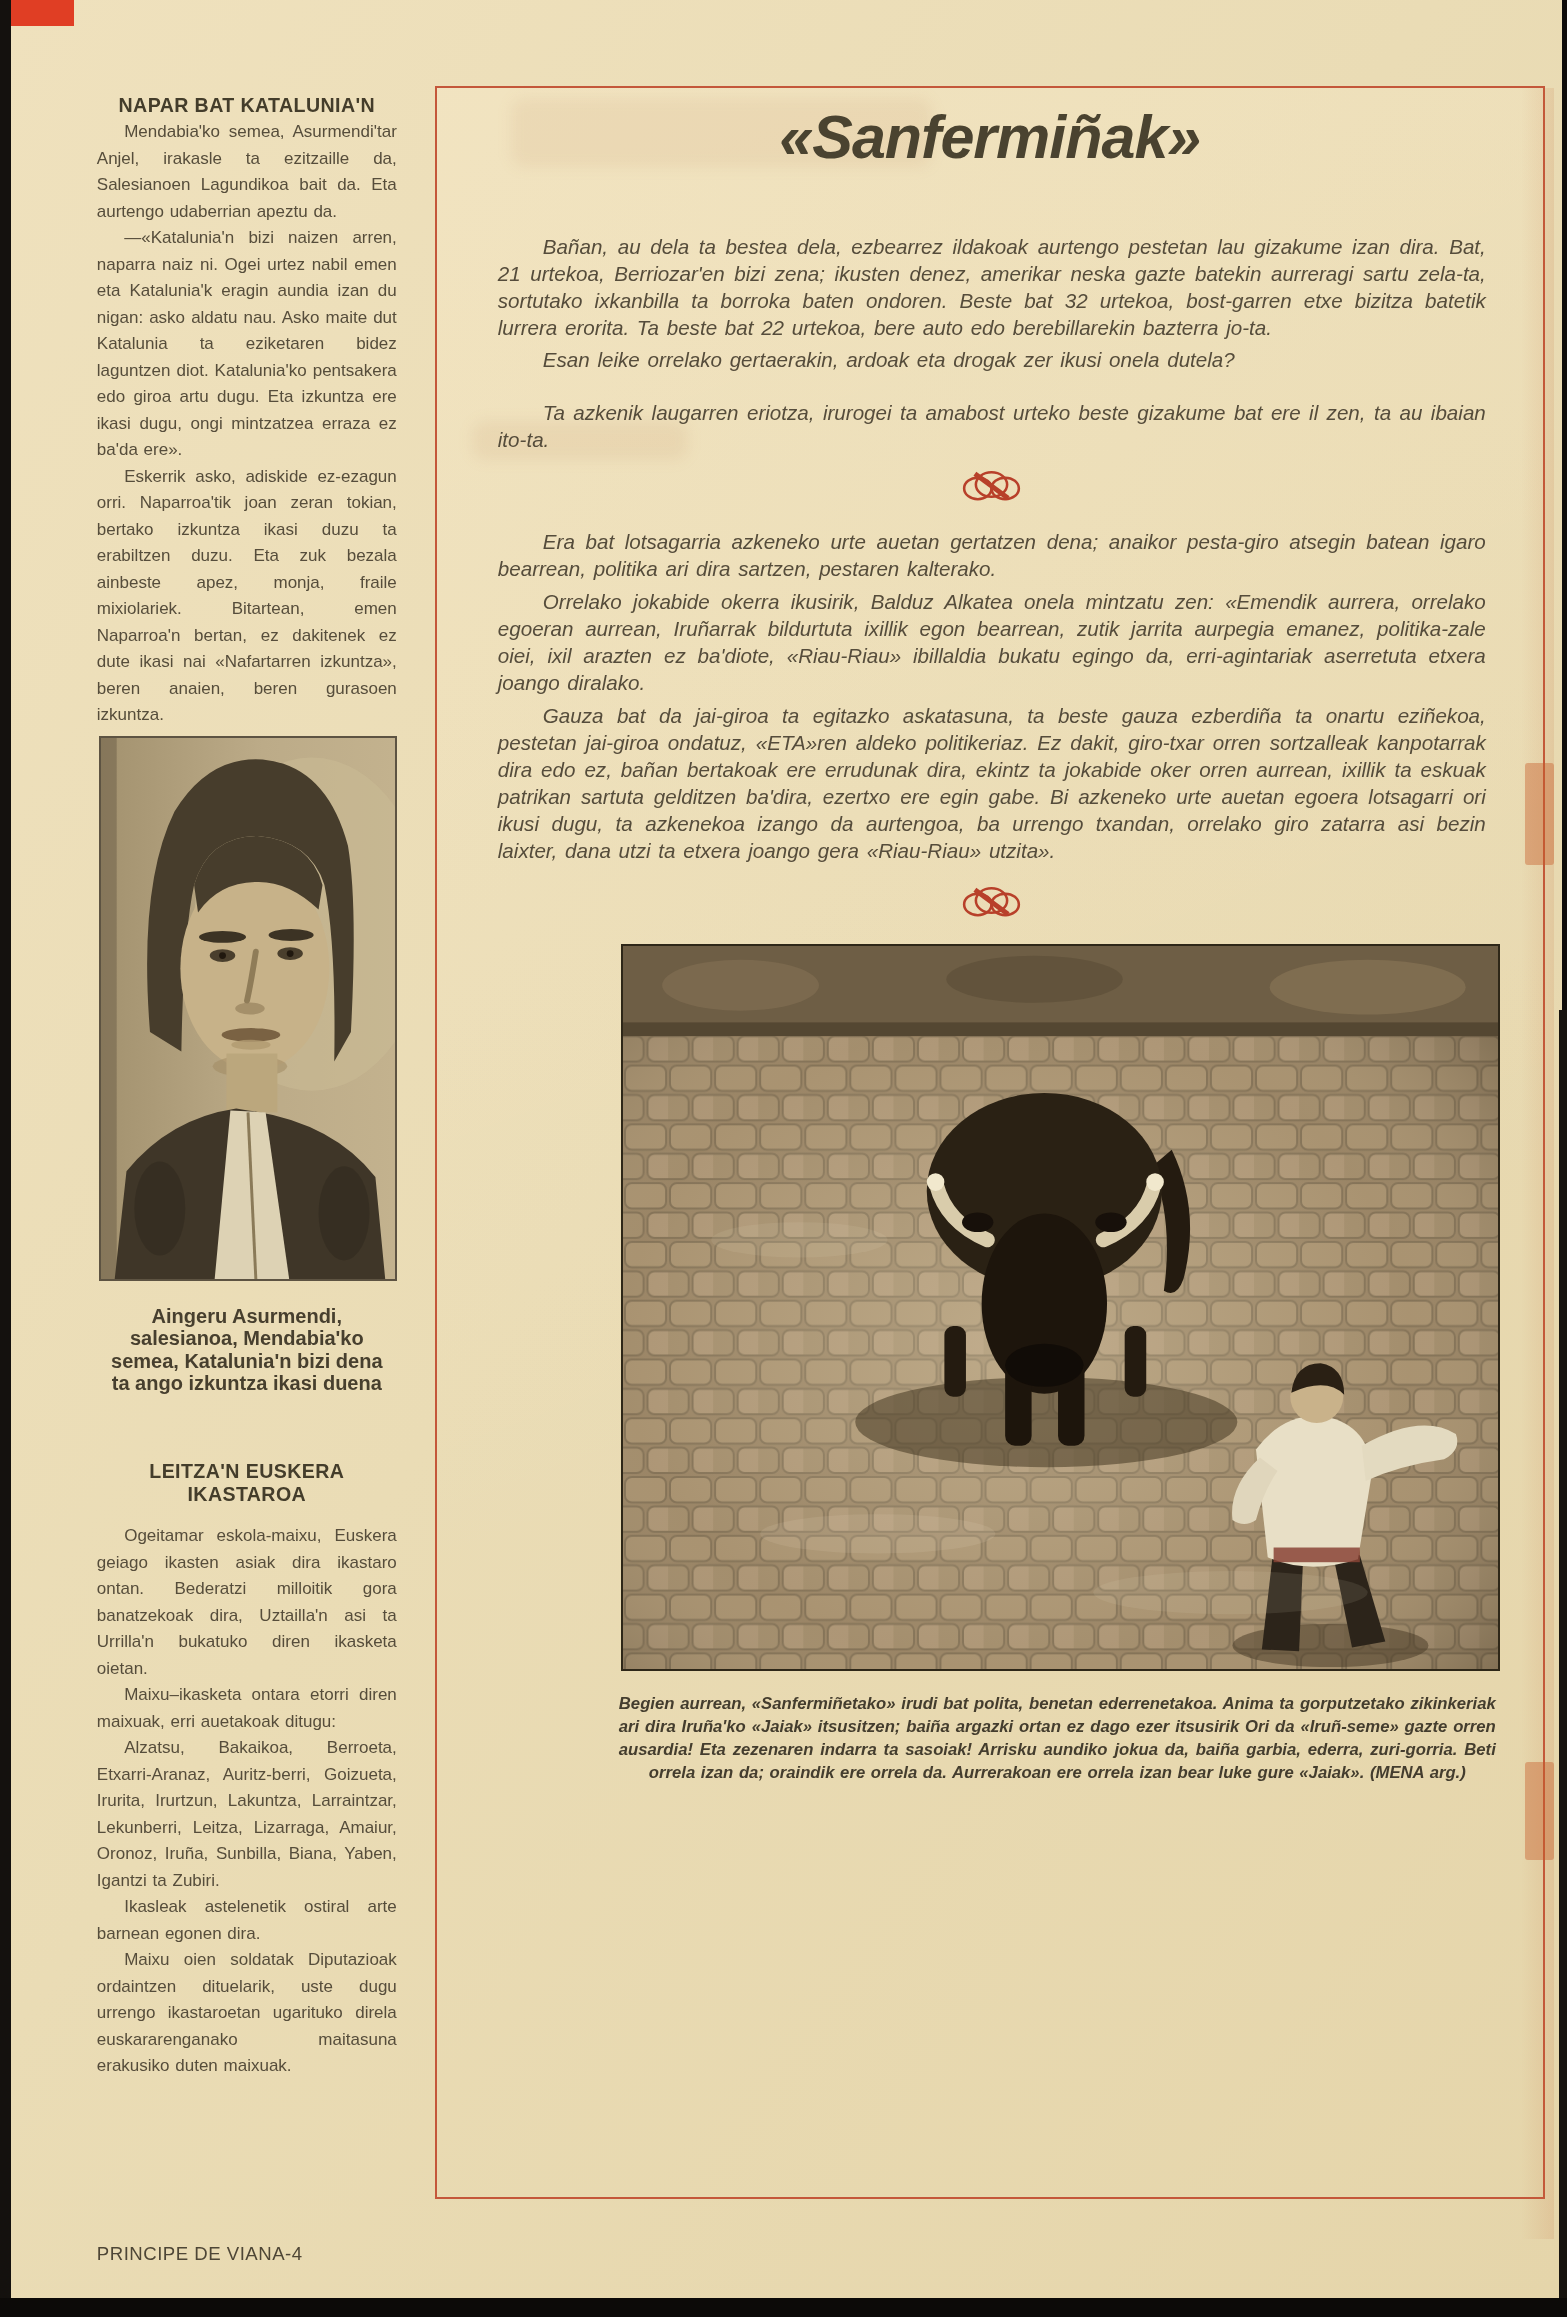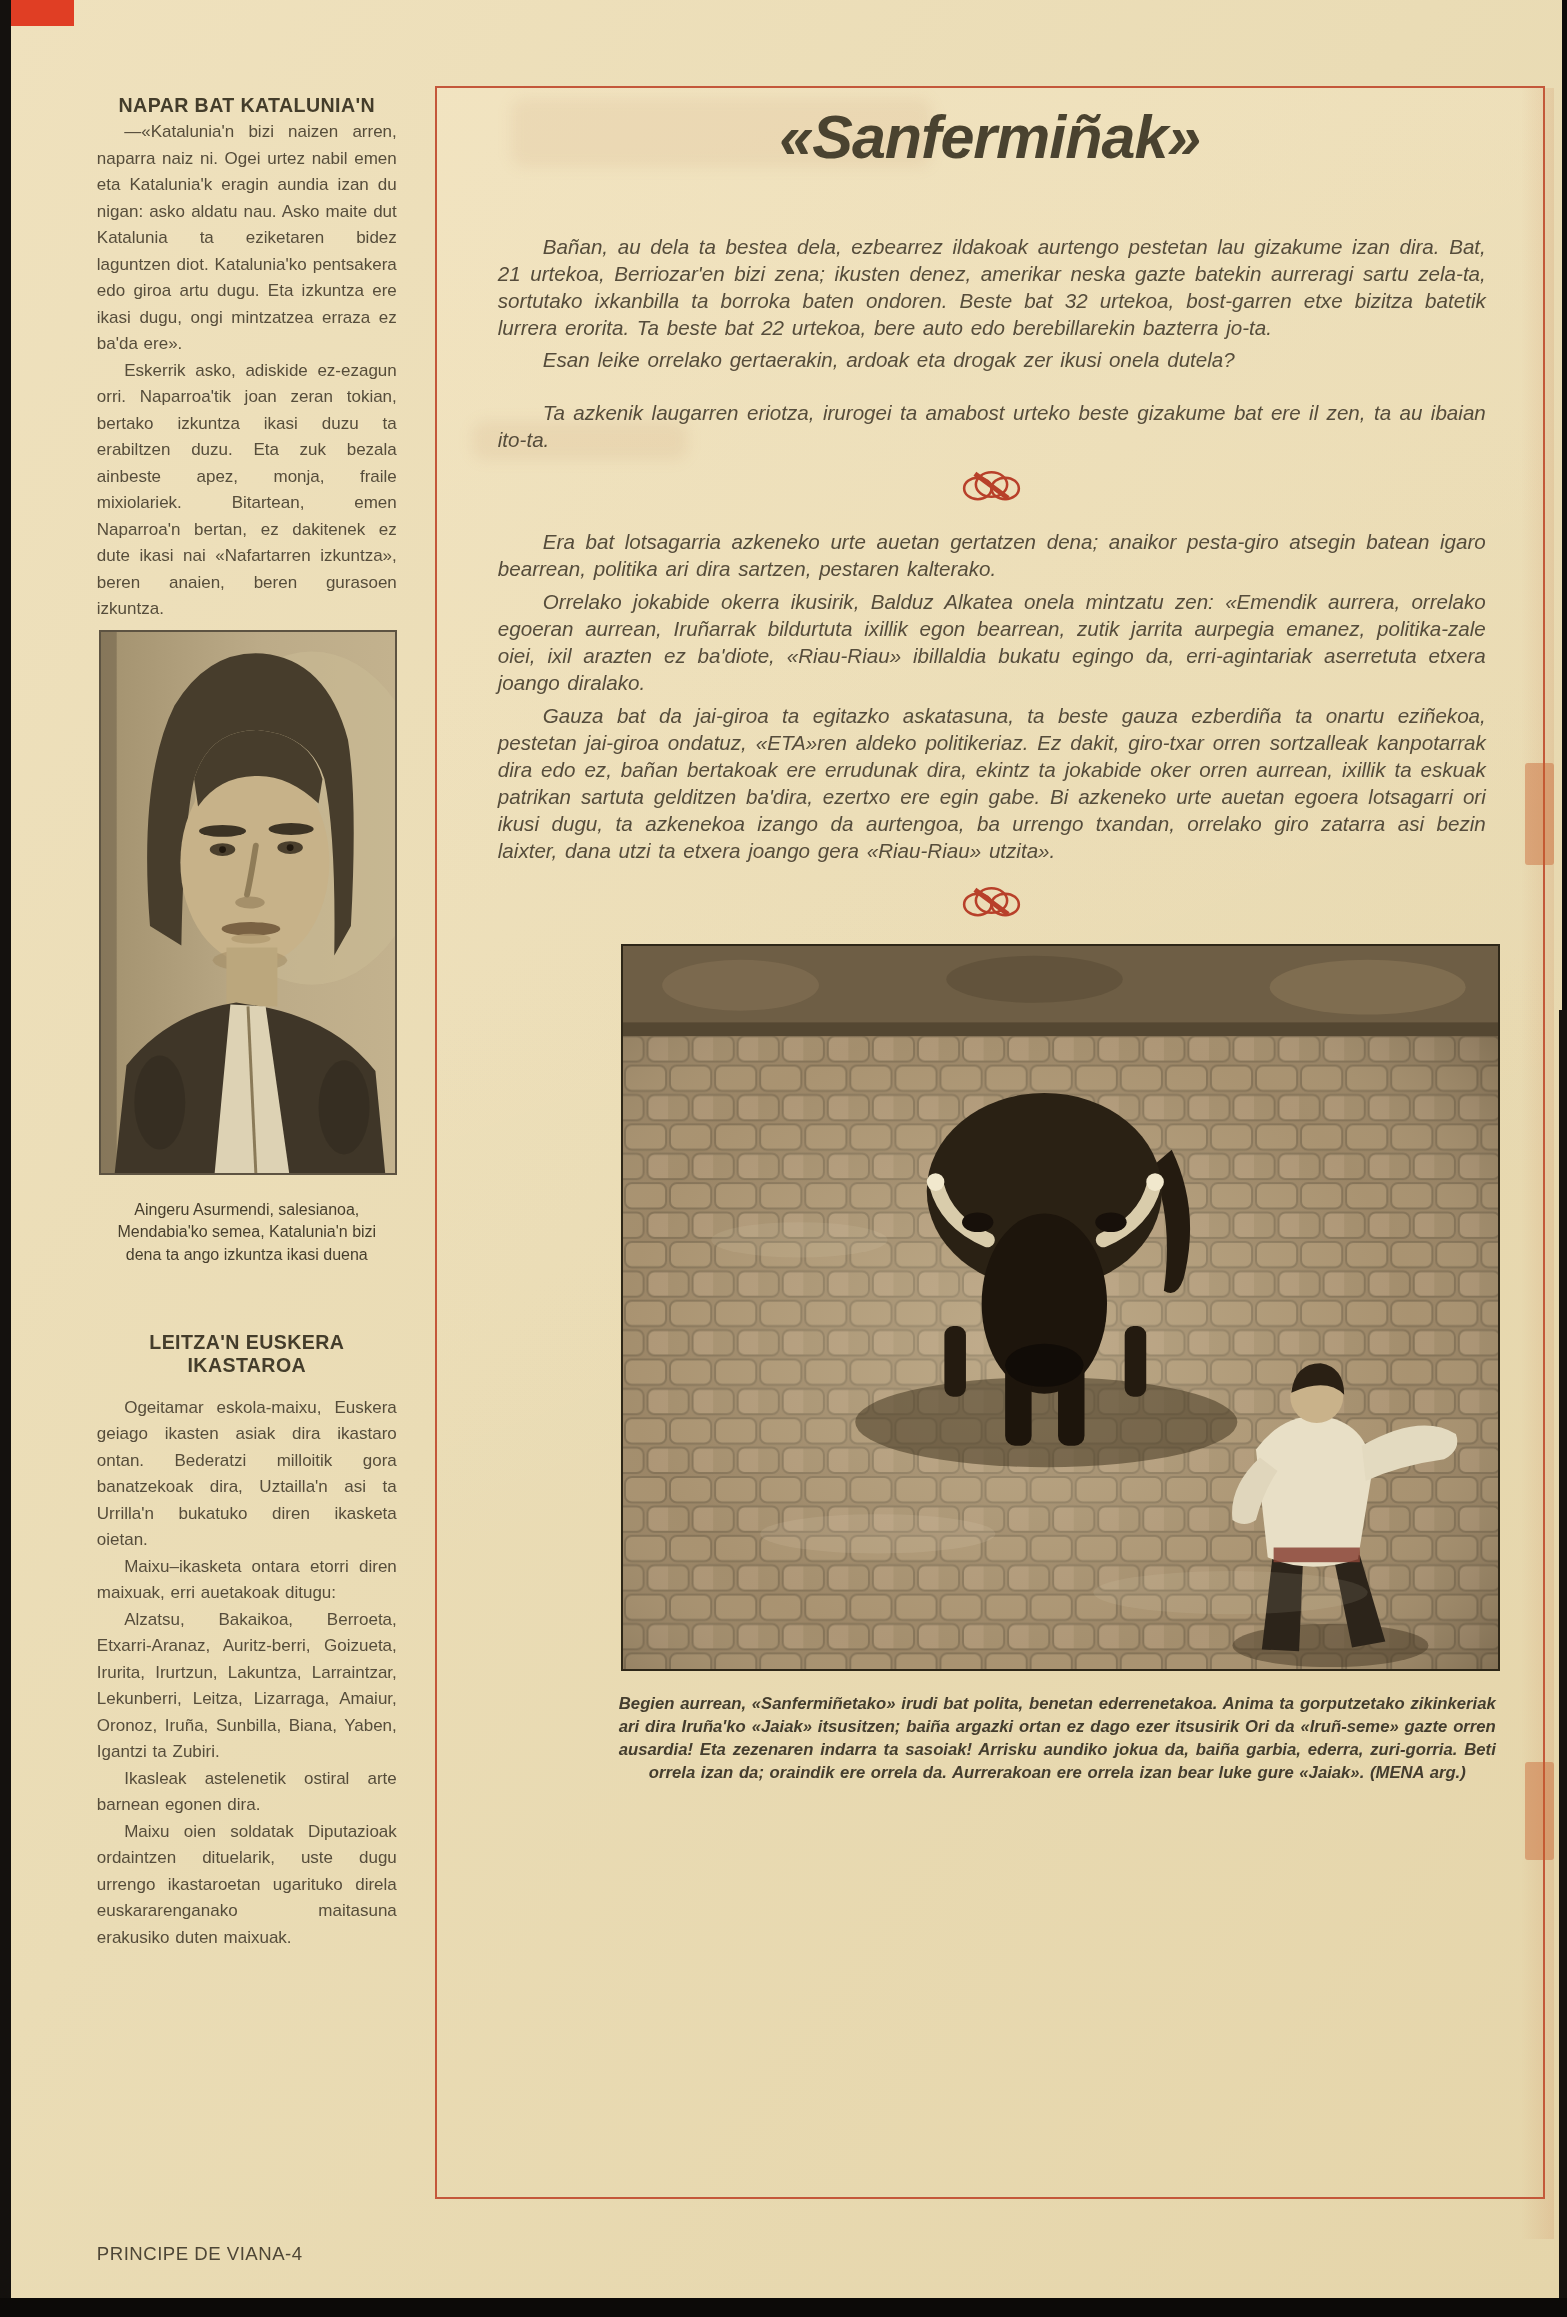--- a/index.html
+++ b/index.html
@@ -21,21 +21,21 @@
   
   .col-left{position:absolute;left:86px;top:94px;width:300px;color:#554b39;}
   .col-title{margin:0 0 2px 0;text-align:center;font-size:19.6px;font-weight:bold;
              letter-spacing:0.4px;color:#443d2b;}
   .col-title2{margin:65px 0 17.6px 0;}
   .body-p{margin:0;font-size:17px;line-height:26.5px;text-align:justify;text-indent:27.4px;
           word-spacing:1px;color:#564d3b;}
   .portrait{margin:7.8px 0 0 2px;width:294px;height:541px;border:2px solid #5d5342;
             background:#b2a181;overflow:hidden;}
   .portrait svg{display:block;width:100%;height:100%;}
-  .caption-left{margin:23.5px 0 0 0;padding:0 3.9px;font-size:16px;font-weight:normal;
+  .caption-left{margin:23.5px 0 0 0;padding:0 3.9px;font-size:20px;font-weight:bold;
                 line-height:22.5px;text-align:center;color:#473f2e;}
   .footer{position:absolute;left:86px;top:2243px;font-size:18.6px;letter-spacing:0.5px;color:#4e4636;}
 
   
   .sanfer-box{position:absolute;left:424px;top:86px;width:1106px;height:2109px;
               border:2px solid #c4573a;background:linear-gradient(160deg,rgba(255,240,210,.25),rgba(0,0,0,0) 60%);font-style:italic;}
   .headline{margin:13.7px 0 0 0;text-align:center;font-size:61px;font-weight:bold;
             letter-spacing:-1px;color:#4a4330;}
   .box-text{padding:55px 57px 0 61px;}
   .box-p{margin:5.9px 0 0 0;font-size:20.6px;line-height:27px;text-align:justify;
@@ -53,20 +53,21 @@
 
 <div class="page">
   <div class="paper">
 
     <div class="corner-mark"></div>
     <div class="ghost" style="left:500px;top:98px;width:421px;height:69px;"></div>
     <div class="ghost" style="left:461px;top:421px;width:216px;height:39px;"></div>
 
     <div class="col-left">
       <h2 class="col-title">NAPAR BAT KATALUNIA'N</h2>
+      <p class="body-p">Mendabia'ko semea, Asurmendi'tar Anjel, irakasle ta ezitzaille da, Salesianoen Lagundikoa bait da. Eta aurtengo udaberrian apeztu da.</p>
       <p class="body-p">—«Katalunia'n bizi naizen arren, naparra naiz ni. Ogei urtez nabil emen eta Katalunia'k eragin aundia izan du nigan: asko aldatu nau. Asko maite dut Katalunia ta eziketaren bidez laguntzen diot. Katalunia'ko pentsakera edo giroa artu dugu. Eta izkuntza ere ikasi dugu, ongi mintzatzea erraza ez ba'da ere».</p>
       <p class="body-p">Eskerrik asko, adiskide ez-ezagun orri. Naparroa'tik joan zeran tokian, bertako izkuntza ikasi duzu ta erabiltzen duzu. Eta zuk bezala ainbeste apez, monja, fraile mixiolariek. Bitartean, emen Naparroa'n bertan, ez dakitenek ez dute ikasi nai «Nafartarren izkuntza», beren anaien, beren gurasoen izkuntza.</p>
 
       <figure class="portrait" style="margin-top:7.8px;">
         <svg viewBox="0 0 300 552" preserveAspectRatio="none">
           <defs>
             <linearGradient id="pgbg" x1="0" y1="0" x2="1" y2="0">
               <stop offset="0" stop-color="#a3926f"></stop>
                 <stop offset="0.55" stop-color="#bcab88"></stop>
                 <stop offset="1" stop-color="#c3b28e"></stop>

